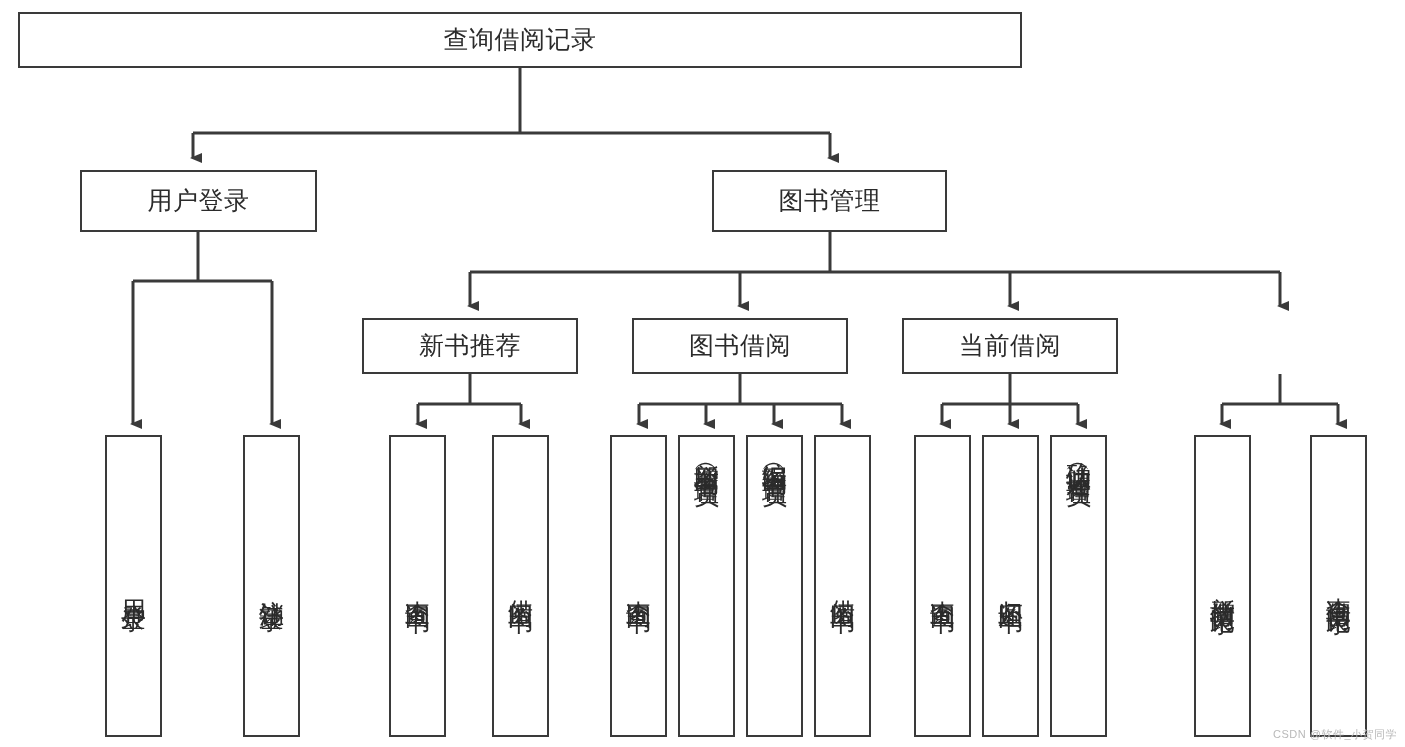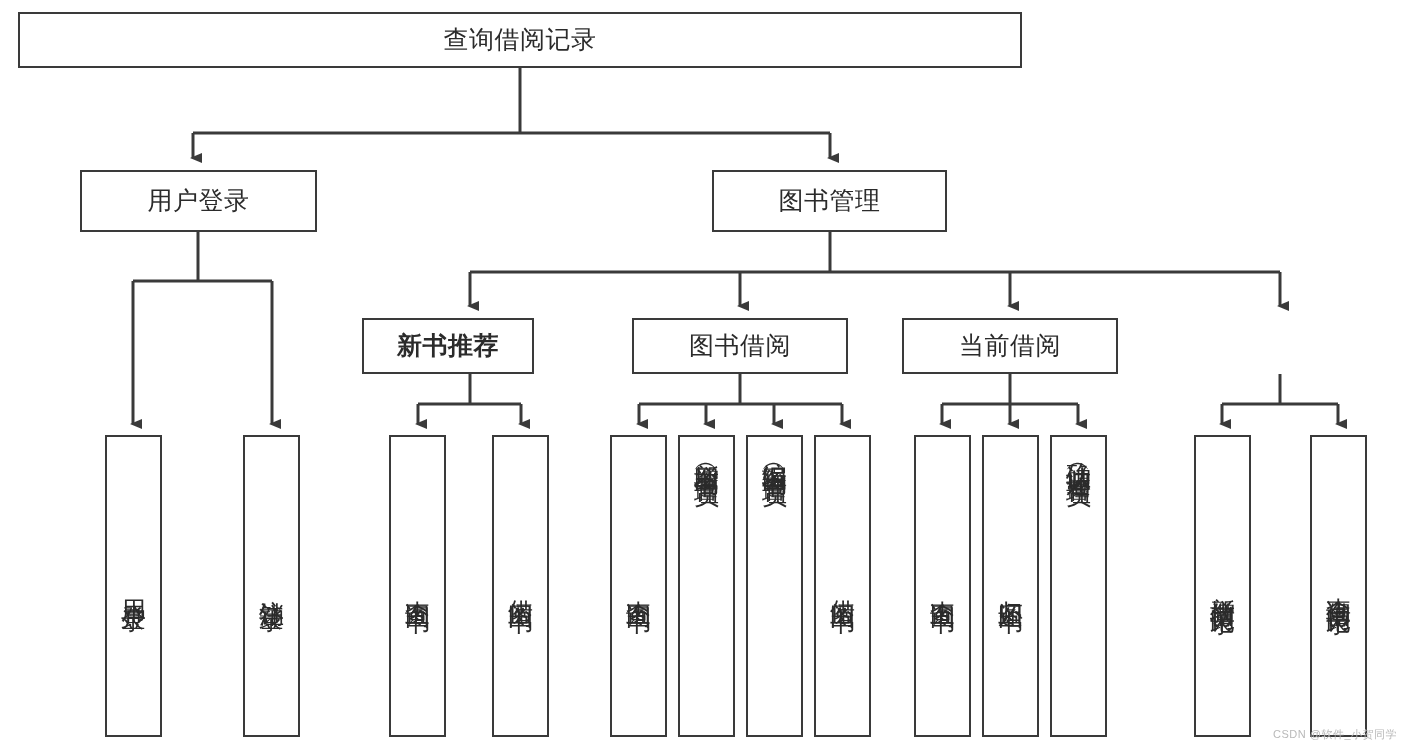--- a/index.html
+++ b/index.html
@@ -136,21 +136,21 @@
     <span class="label-h">查询借阅记录</span>
   </div>
 
   <div class="node" style="left:80px; top:170px; width:237px; height:62px;">
     <span class="label-h">用户登录</span>
   </div>
   <div class="node" style="left:712px; top:170px; width:235px; height:62px;">
     <span class="label-h">图书管理</span>
   </div>
 
-  <div class="node" style="left:362px; top:318px; width:172px; height:56px;font-weight:bold;">
+  <div class="node" style="left:362px; top:318px; width:216px; height:56px;">
     <span class="label-h">新书推荐</span>
   </div>
   <div class="node" style="left:902px; top:318px; width:216px; height:56px;">
     <span class="label-h">当前借阅</span>
   </div>
   <div class="node" style="left:632px; top:318px; width:216px; height:56px;">
     <span class="label-h">图书借阅</span>
   </div>
 
   <div class="leaf center-v" style="left:105px; top:435px; width:57px; height:302px;">

